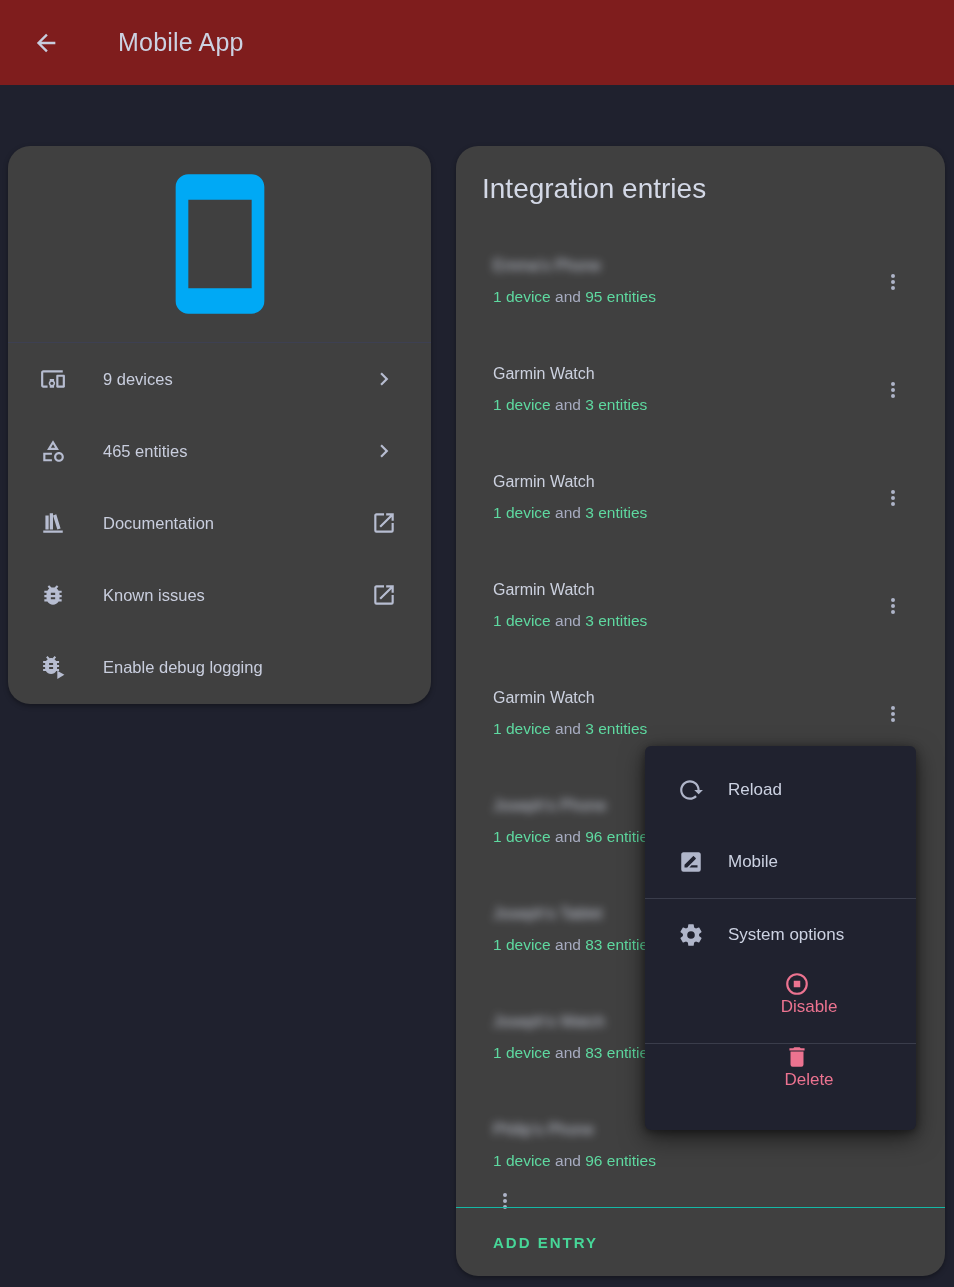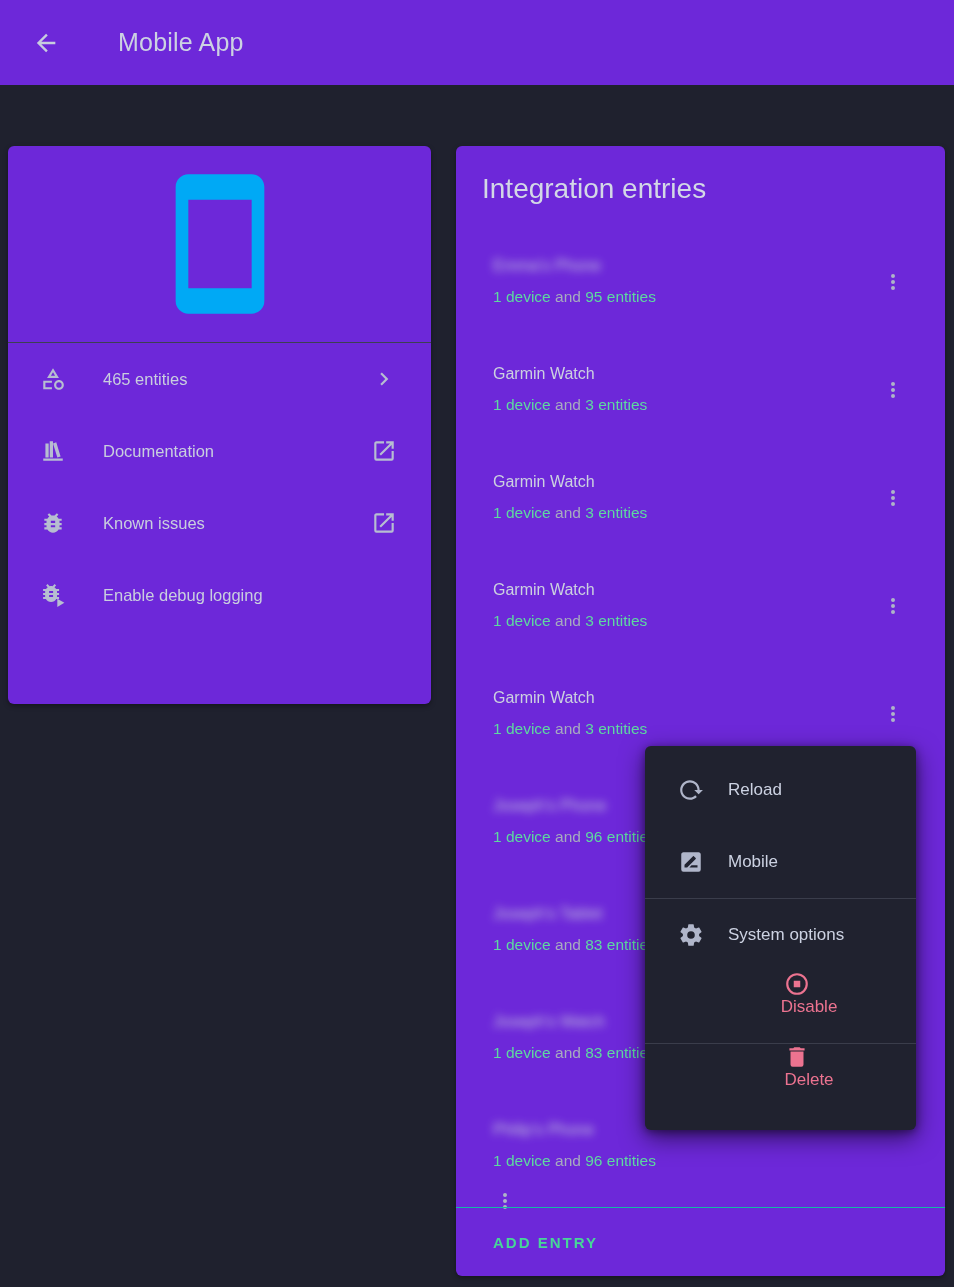--- a/index.html
+++ b/index.html
@@ -8,28 +8,28 @@
     position:relative;
     background:#1f212e;
     font-family:"Liberation Sans", sans-serif;
     overflow:hidden;
     -webkit-font-smoothing:antialiased;
   }
   svg { display:block; fill:currentColor; }
 
   
   .topbar {
-    height:85px; background:#6d28d9;
+    height:85px; background:#7f1d1d;
     display:flex; align-items:center;
   }
   .back-btn { margin-left:32px; width:28px; height:28px; color:#c7cdde; background:none; border:none; cursor:pointer; padding:0; }
   .app-title { margin-left:58px; font-size:25px; font-weight:400; color:#ccd2e2; letter-spacing:.2px; }
 
   
-  .card { background:#6d28d9; border-radius:6px; box-shadow:0 2px 5px rgba(0,0,0,.35); }
+  .card { background:#404040; border-radius:22px; box-shadow:0 2px 5px rgba(0,0,0,.35); }
   .info-card { position:absolute; left:8px; top:146px; width:423px; height:558px; }
   .icon-area { height:197px; display:flex; align-items:center; justify-content:center; border-bottom:1px solid #3d4052; }
   .integration-icon { width:152px; height:152px; color:#00a9f5; }
   .info-row { height:72px; display:flex; align-items:center; padding:0 34px 0 32px; cursor:pointer; }
   .info-row .lead-icon { width:26px; height:26px; color:#b7bdd1; flex:none; }
   .info-row .row-label { margin-left:37px; flex:1; font-size:16.5px; color:#c9cede; }
   .info-row .trail-icon { width:26px; height:26px; color:#b7bdd1; flex:none; }
 
   
   .entries-card { position:absolute; left:456px; top:146px; width:489px; height:1130px; display:flex; flex-direction:column; }
@@ -125,20 +125,29 @@
 </header>
 
 <section class="card info-card">
   <div class="icon-area">
     <svg class="integration-icon" viewBox="0 0 24 24">
         <use href="#i-cellphone"></use>
       </svg>
   </div>
   <div class="info-row">
     <svg class="lead-icon" viewBox="0 0 24 24">
+        <use href="#i-devices"></use>
+      </svg>
+    <span class="row-label">9 devices</span>
+    <svg class="trail-icon" viewBox="0 0 24 24">
+        <use href="#i-chevron-right"></use>
+      </svg>
+  </div>
+  <div class="info-row">
+    <svg class="lead-icon" viewBox="0 0 24 24">
         <use href="#i-shapes"></use>
       </svg>
     <span class="row-label">465 entities</span>
     <svg class="trail-icon" viewBox="0 0 24 24">
         <use href="#i-chevron-right"></use>
       </svg>
   </div>
   <div class="info-row">
     <svg class="lead-icon" viewBox="0 0 24 24">
         <use href="#i-bookshelf"></use>

